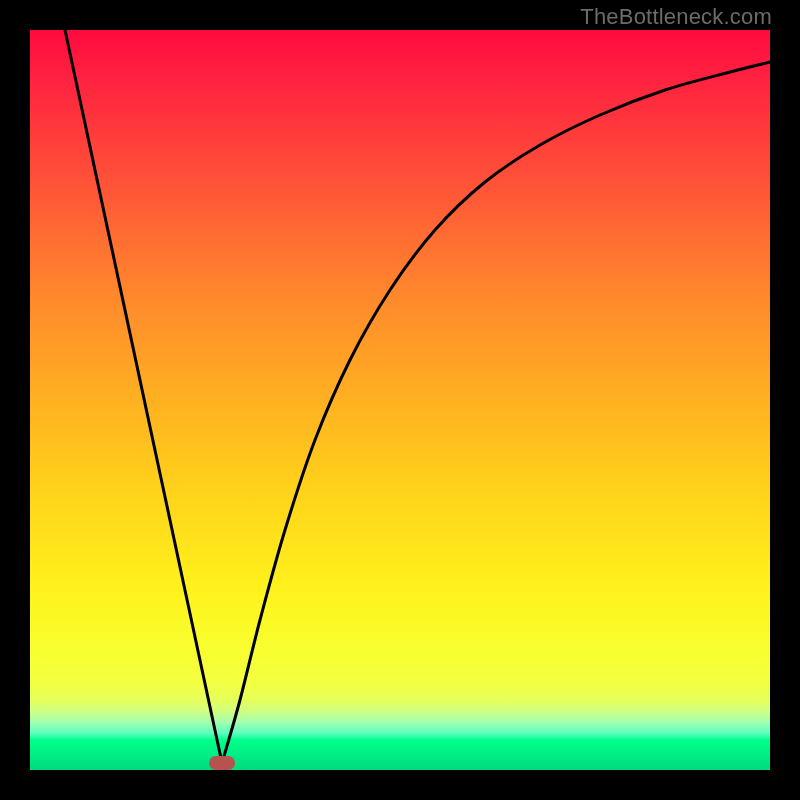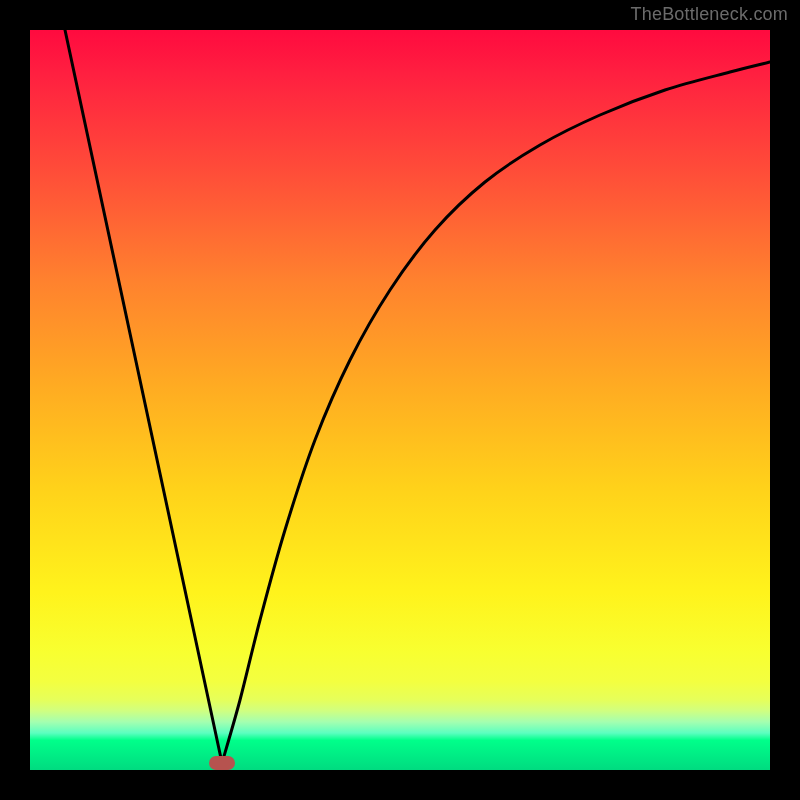--- a/index.html
+++ b/index.html
@@ -40,23 +40,23 @@
       #d0ff80 92%,
       #a4ffb0 93.5%,
       #5cffc0 95%,
       #00ff8a 96%,
       #00db80 100%
     );
   }
   .watermark {
     position: absolute;
     top: 4px;
-    right: 12px;
+    right: 28px;
     color: #6b6b6b;
-    font-size: 18px;
+    font-size: 22px;
     font-weight: 400;
     letter-spacing: 0.2px;
     user-select: none;
   }
   .marker {
     position: absolute;
     width: 26px;
     height: 14px;
     border-radius: 8px;
     transform: translate(-50%, -50%);

